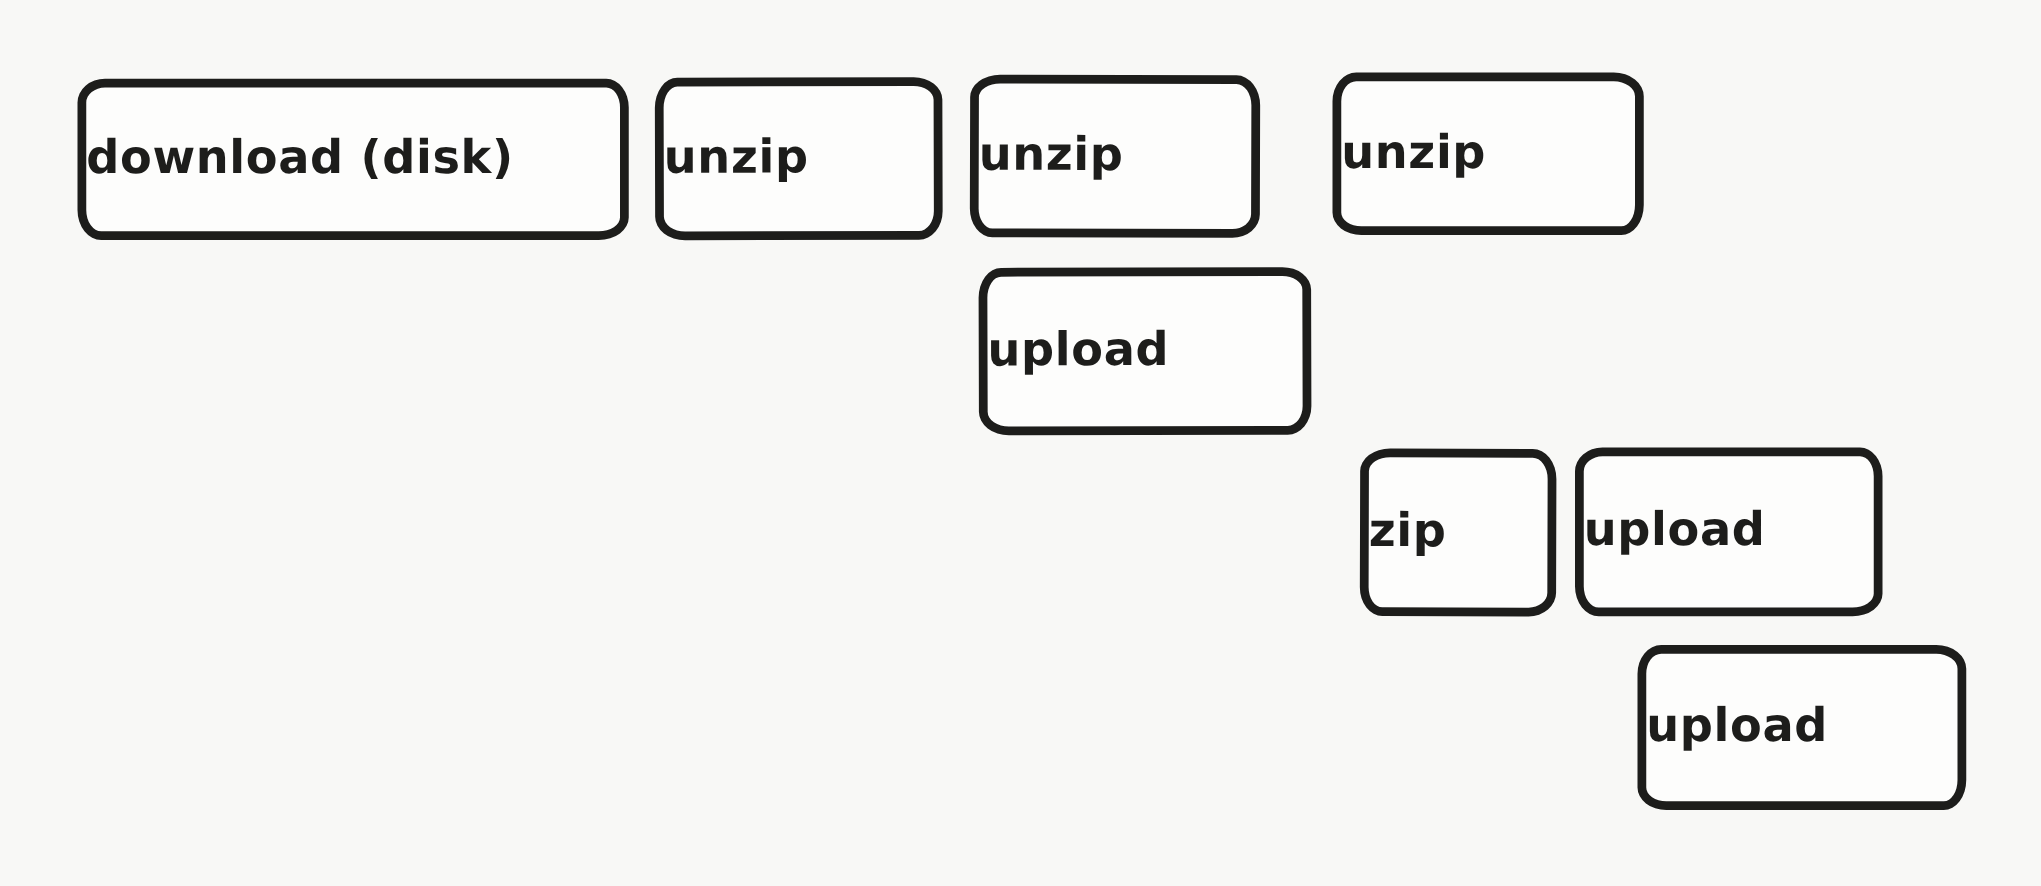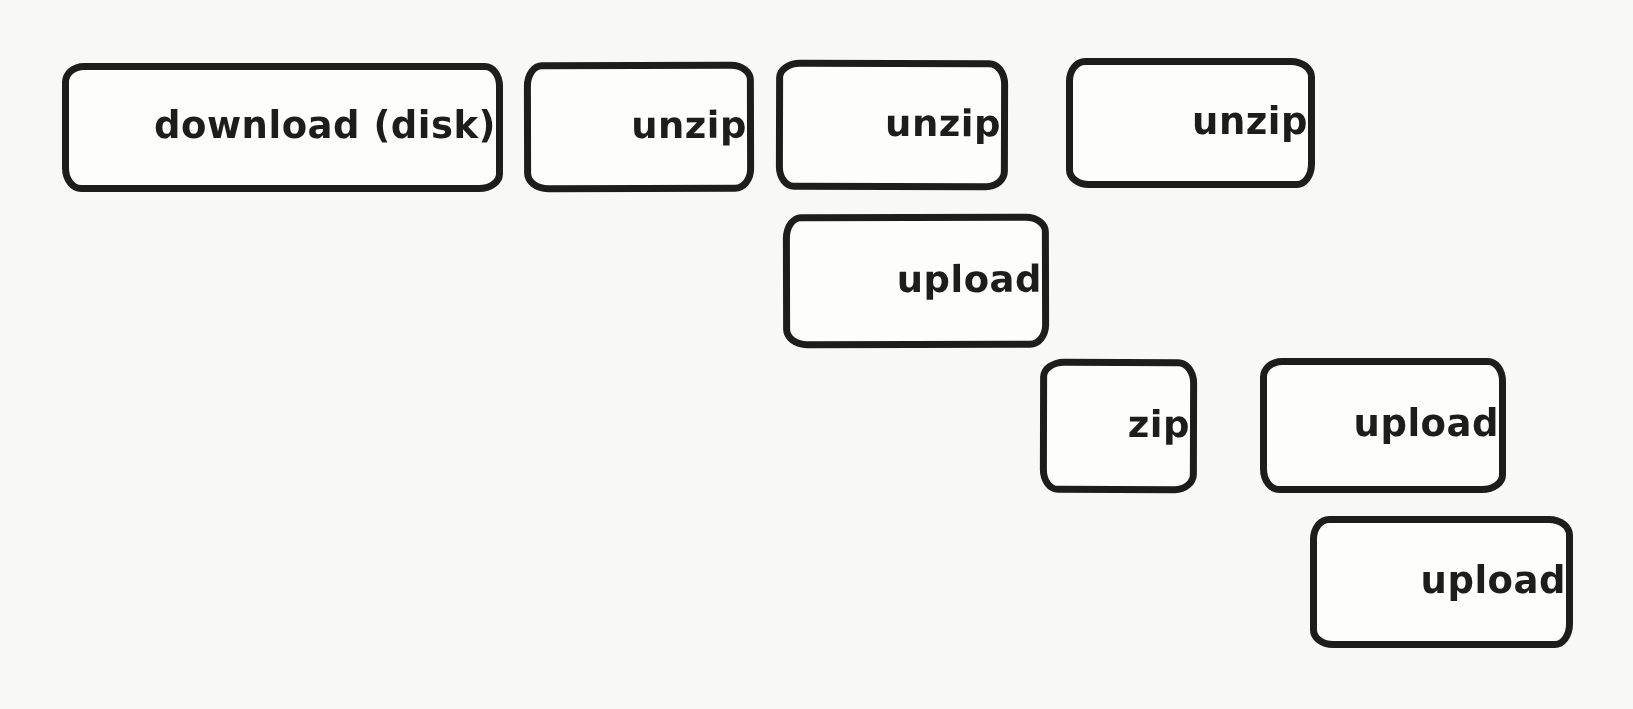--- a/index.html
+++ b/index.html
@@ -15,21 +15,21 @@
     width: 1633px;
     height: 709px;
     background: var(--bg);
     overflow: hidden;
     font-family: "DejaVu Sans", "Liberation Sans", sans-serif;
   }
   .node {
     position: absolute;
     display: flex;
     align-items: center;
-    justify-content: flex-end;
+    justify-content: flex-start;
     background: var(--fill);
     border: 7px solid var(--stroke);
     color: var(--text);
     font-size: 37px;
     font-weight: 700;
     letter-spacing: 0.5px;
     white-space: nowrap;
   }
   
   .r1 { border-radius: 22px 18px 24px 19px / 19px 23px 18px 24px; }
@@ -56,21 +56,21 @@
   </div>
 
   <div class="node r4" style="left:1066px; top:58px; width:249px; height:130px;">
     <span class="label">unzip</span>
   </div>
 
   <div class="node r2" style="left:783px; top:214px; width:266px; height:134px;">
     <span class="label">upload</span>
   </div>
 
-  <div class="node r3" style="left:1040px; top:359px; width:157px; height:134px;padding-left:43px;">
+  <div class="node r3" style="left:1088px; top:359px; width:157px; height:134px;">
     <span class="label">zip</span>
   </div>
 
   <div class="node r1" style="left:1260px; top:358px; width:246px; height:135px;">
     <span class="label">upload</span>
   </div>
 
   <div class="node r4" style="left:1310px; top:516px; width:263px; height:132px;">
     <span class="label">upload</span>
   </div>

